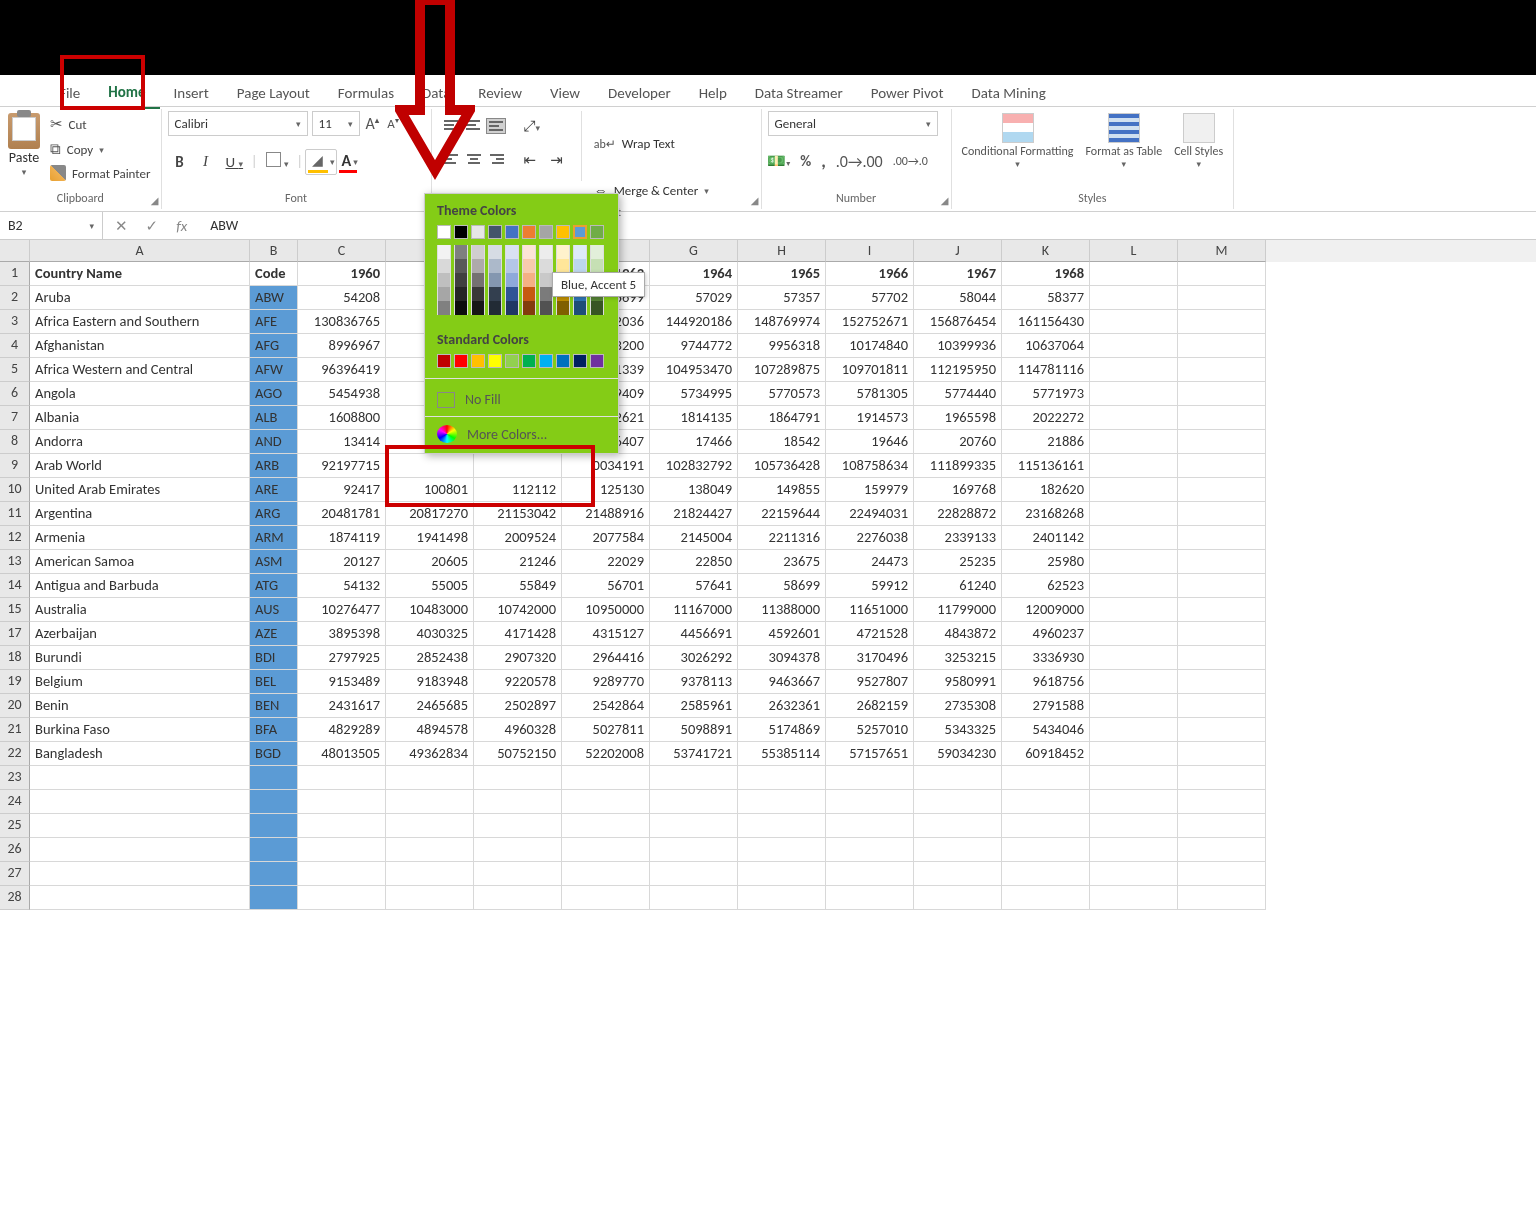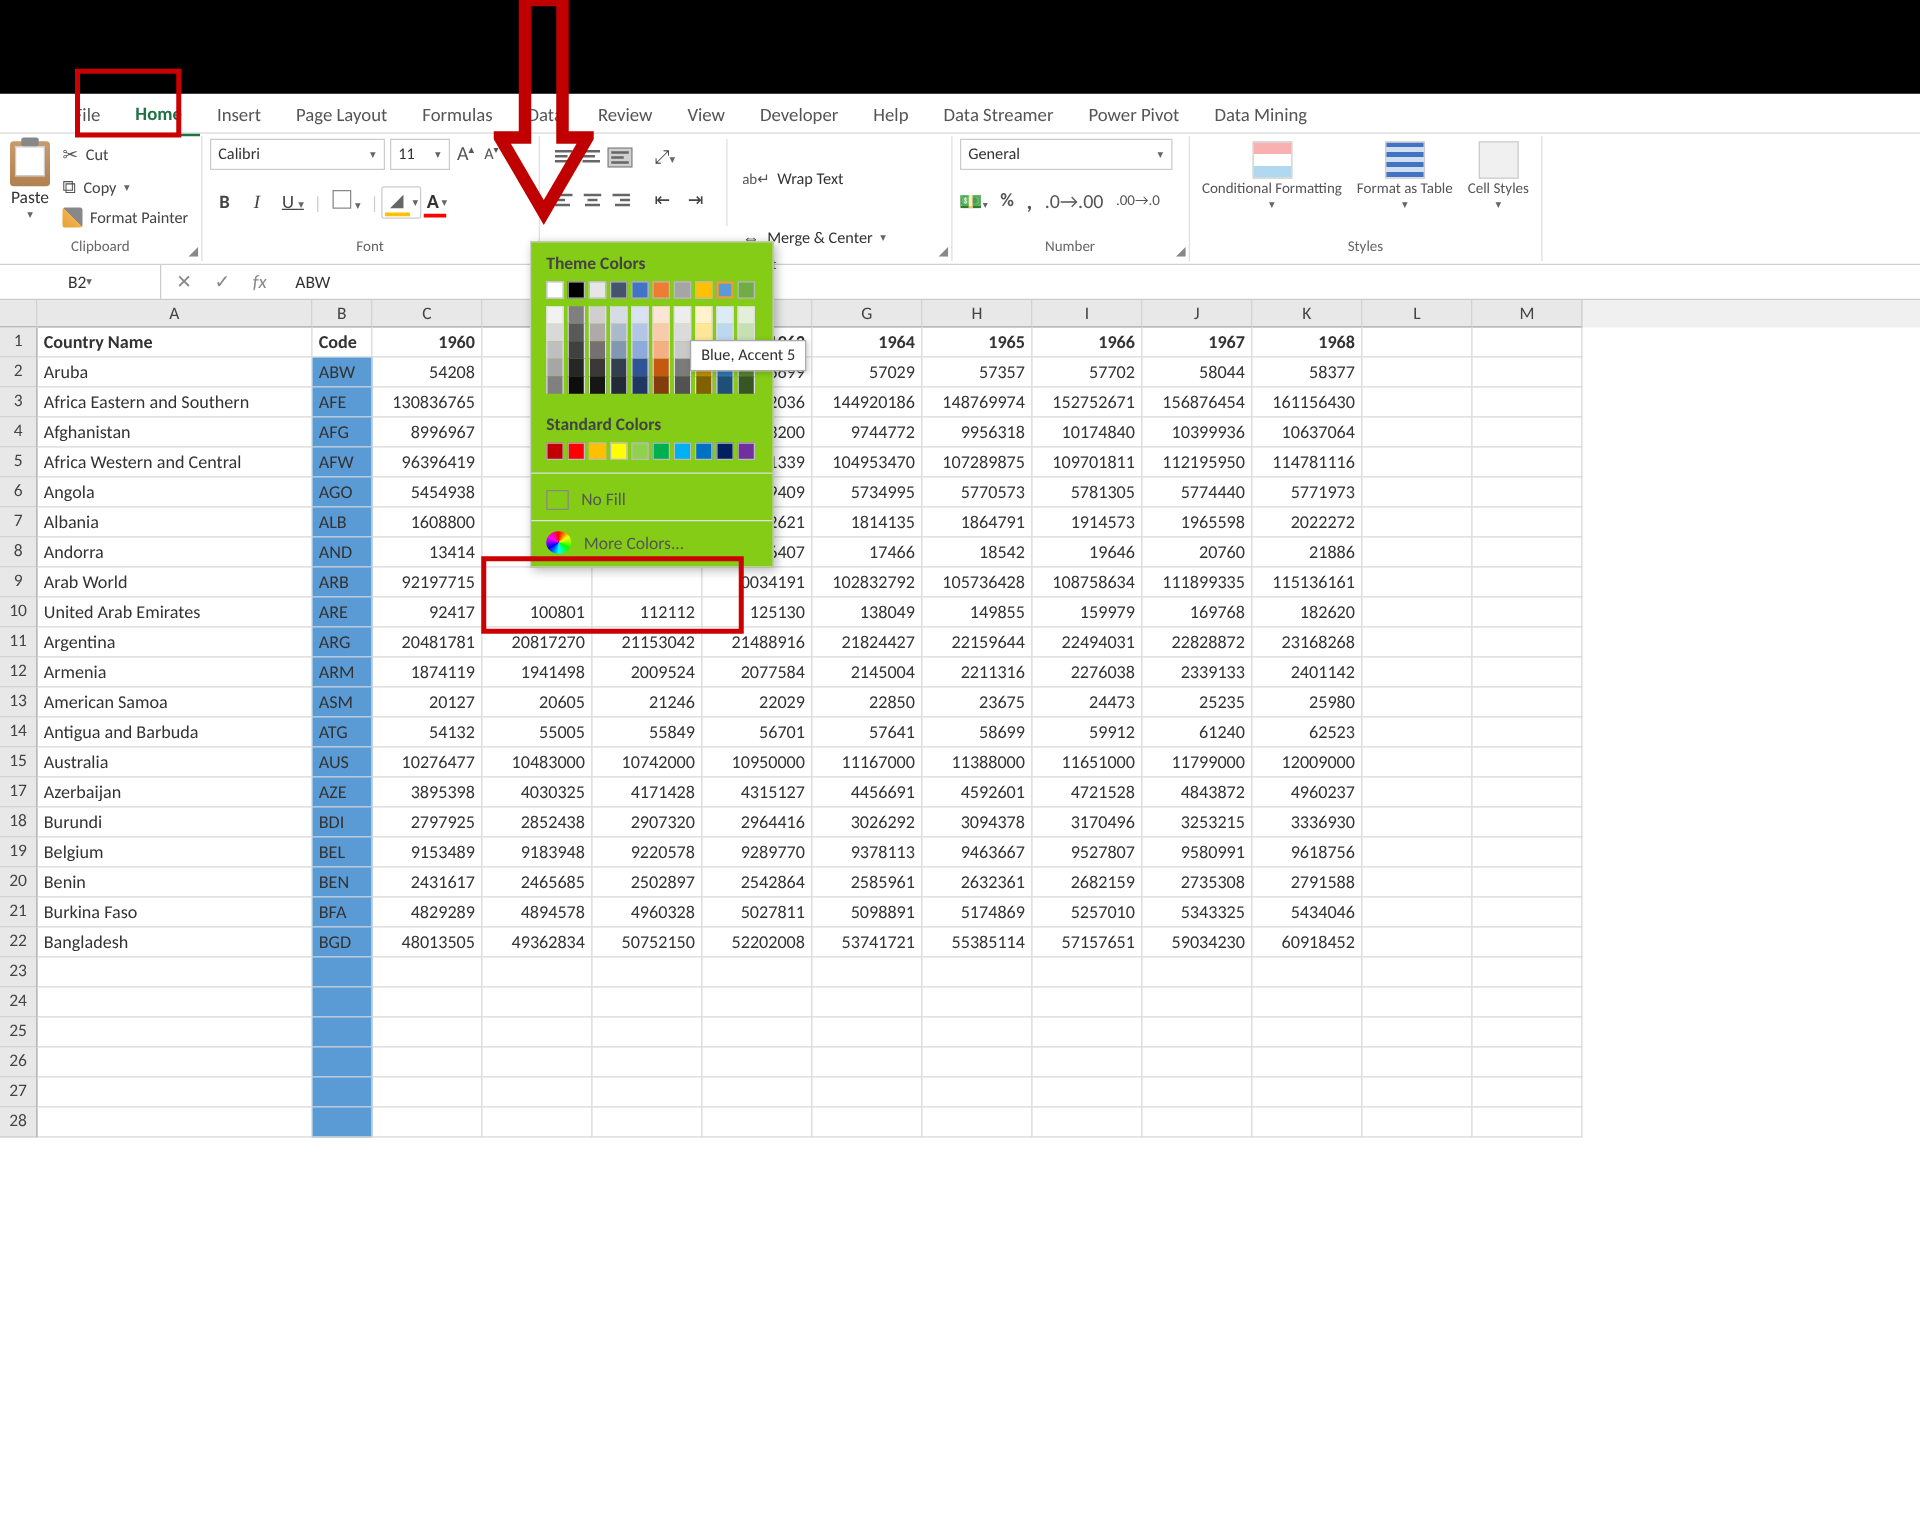--- a/index.html
+++ b/index.html
@@ -61,21 +61,21 @@
 .cp-shades { display: flex; gap: 3px; padding: 2px 10px 8px 12px; }
 .cp-shade-col { display: flex; flex-direction: column; }
 .cp-shade { width: 14px; height: 14px; border-left: 1px solid #ddd; border-right: 1px solid #ddd; cursor: pointer; }
 .cp-item { display: flex; align-items: center; gap: 10px; padding: 6px 12px; cursor: pointer; font-size: 14px; color: #555; }
 .nofill-sw { width: 18px; height: 16px; border: 1.5px solid #888; }
 .more-colors-ic { width: 20px; height: 18px; border-radius: 50%; background: conic-gradient(red, yellow, lime, cyan, blue, magenta, red); }
 .more-highlight { border: 4px solid #c00; position: absolute; left: 385px; top: 445px; width: 210px; height: 62px; z-index: 90; }
 .tooltip { position: absolute; left: 552px; top: 272px; background: #fff; border: 1px solid #aaa; padding: 4px 8px; font-size: 13px; z-index: 95; box-shadow: 1px 1px 4px rgba(0,0,0,0.2); }
 
 .formula-bar { display: flex; align-items: center; height: 28px; border-bottom: 1px solid #ccc; background: #fff; }
-.name-box { width: 129px; border-right: 1px solid #ccc; padding: 3px 8px; font-size: 14px; display: flex; align-items: center; justify-content: center; height: 100%; }
+.name-box { width: 103px; border-right: 1px solid #ccc; padding: 3px 8px; font-size: 14px; display: flex; align-items: center; justify-content: space-between; height: 100%; }
 .fb-btns { display: flex; gap: 18px; padding: 0 12px; color: #888; align-items: center; height: 100%; }
 .fb-btn { cursor: pointer; font-size: 15px; }
 .fb-input { flex: 1; padding: 3px 10px; font-size: 14px; border-left: 1px solid transparent; }
 
 .grid { position: relative; }
 .col-headers { display: flex; height: 22px; background: #f0f0f0; }
 .corner { width: 30px; border-right: 1px solid #ccc; border-bottom: 1px solid #aaa; background: #e8e8e8; }
 .col-h { border-right: 1px solid #ccc; border-bottom: 1px solid #aaa; text-align: center; font-size: 14px; color: #444; padding-top: 2px; background: #e8e8e8; }
 .row { display: flex; height: 24px; }
 .row-h { width: 30px; border-right: 1px solid #aaa; border-bottom: 1px solid #ccc; text-align: center; font-size: 14px; color: #444; background: #e8e8e8; padding-top: 2px; }

